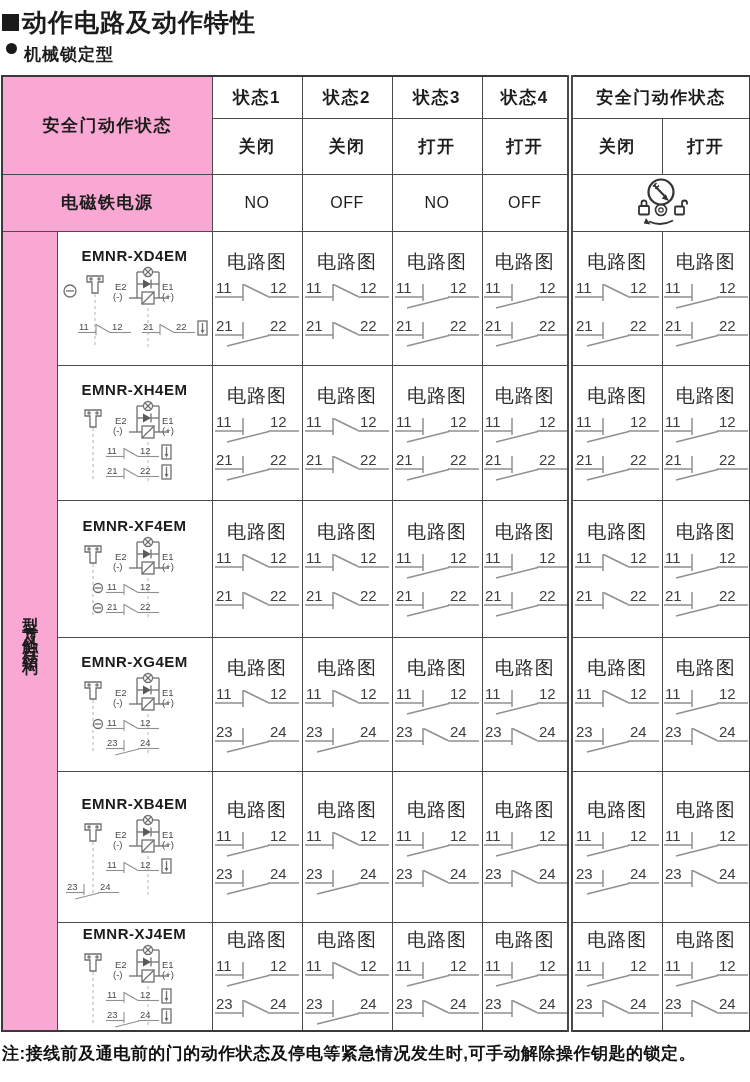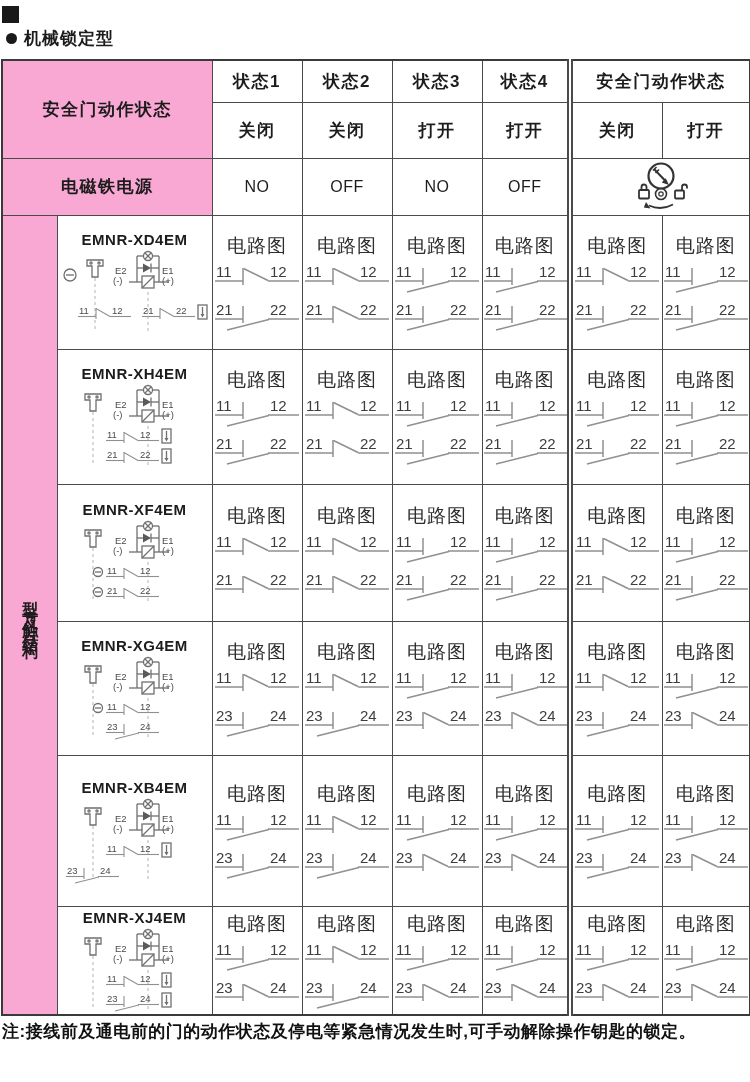--- a/index.html
+++ b/index.html
@@ -1,21 +1,21 @@
 <!DOCTYPE html>
 <html><head>
 <meta charset="utf-8">
 <style>
   html,body{margin:0;padding:0;background:#fff;}
   body{width:750px;font-family:"Liberation Sans","DejaVu Sans",sans-serif;color:#1c1c1c;}
   .page{width:748px;padding:1px;}
   .title-row{display:flex;align-items:center;margin:5px 0 4px 1px;}
   .sq{width:17px;height:17px;background:#1a1a1a;display:inline-block;margin-right:3px;}
   .title-text{font-size:25px;font-weight:bold;letter-spacing:1px;}
-  .subtitle-row{display:flex;align-items:center;margin:2px 0 9px 5px;}
+  .subtitle-row{display:flex;align-items:flex-start;margin:2px 0 9px 5px;}
   .dot{width:11px;height:11px;border-radius:50%;background:#1a1a1a;margin-right:7px;}
   .subtitle-text{font-size:17px;font-weight:bold;letter-spacing:1px;}
   table.main{border-collapse:collapse;table-layout:fixed;width:748px;border:2.5px solid #3a3a3a;}
   table.main td{border:1.6px solid #4a4a4a;text-align:center;vertical-align:middle;padding:0;overflow:hidden;}
   .gray{background:#f9a8d4;}
   .hd{font-weight:bold;font-size:17px;letter-spacing:1.5px;margin-top:8px;}
   .pw{font-size:16px;letter-spacing:.5px;}
   .manual-l{border-left:6px double #4a4a4a !important;}
   .r1{height:42px;}.r2{height:56px;}.r3{height:57px;}
   .sidebar-label{writing-mode:vertical-rl;text-orientation:upright;letter-spacing:7px;
@@ -25,29 +25,30 @@
   .circ{padding-top:4px;}
   svg{display:block;margin:0 auto;}
   svg text{font-family:"Liberation Sans","DejaVu Sans",sans-serif;}
   .t15{font-size:15px;fill:#3d3d3d;}
   .t9{font-size:9.5px;fill:#4a4a4a;}
   .ln{stroke:#8f8f8f;stroke-width:1.5;fill:none;}
   .ln2{stroke:#8f8f8f;stroke-width:1.1;fill:none;}
   .ico{stroke:#6f6f6f;fill:none;stroke-width:1.3;}
   .ikd{stroke:#333;fill:none;}
   .dash{stroke:#b3b3b3;stroke-width:1;stroke-dasharray:3,3;}
-  .note{font-size:17px;font-weight:bold;margin:4px 0 0 1px;letter-spacing:.5px;color:#111;}
+  .note{font-size:17px;font-weight:bold;margin:10px 0 0 1px;letter-spacing:.5px;color:#111;}
 </style>
 </head>
 <body>
 
 <div class="page">
 
   <div class="title-row">
     <span class="sq"></span>
+    <span class="title-text">动作电路及动作特性</span>
   </div>
 
   <div class="subtitle-row">
     <span class="dot"></span>
     <span class="subtitle-text">机械锁定型</span>
   </div>
 
   <table class="main">
     <colgroup>
       <col style="width:55px">

